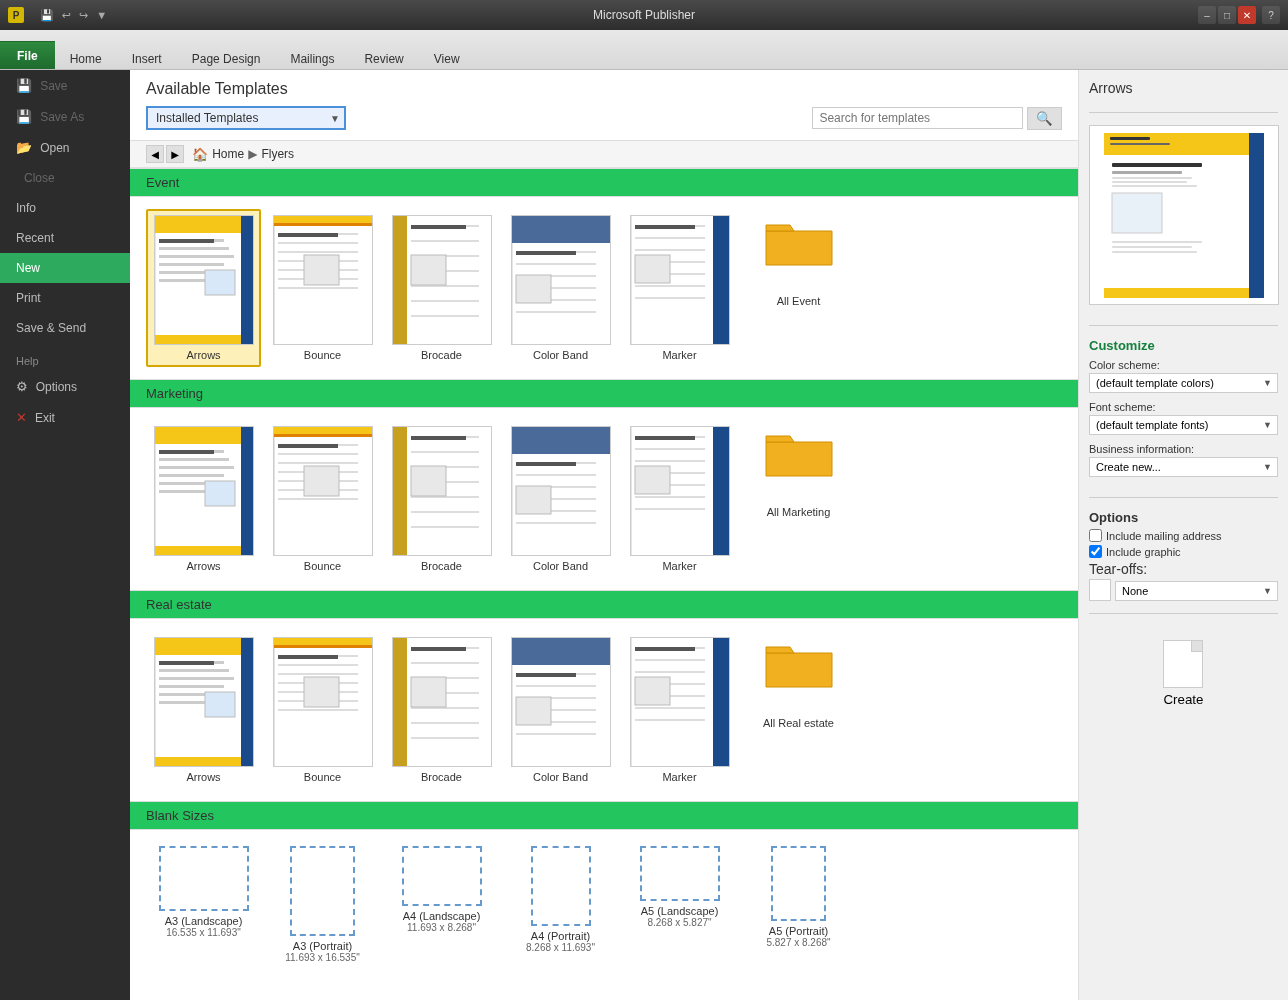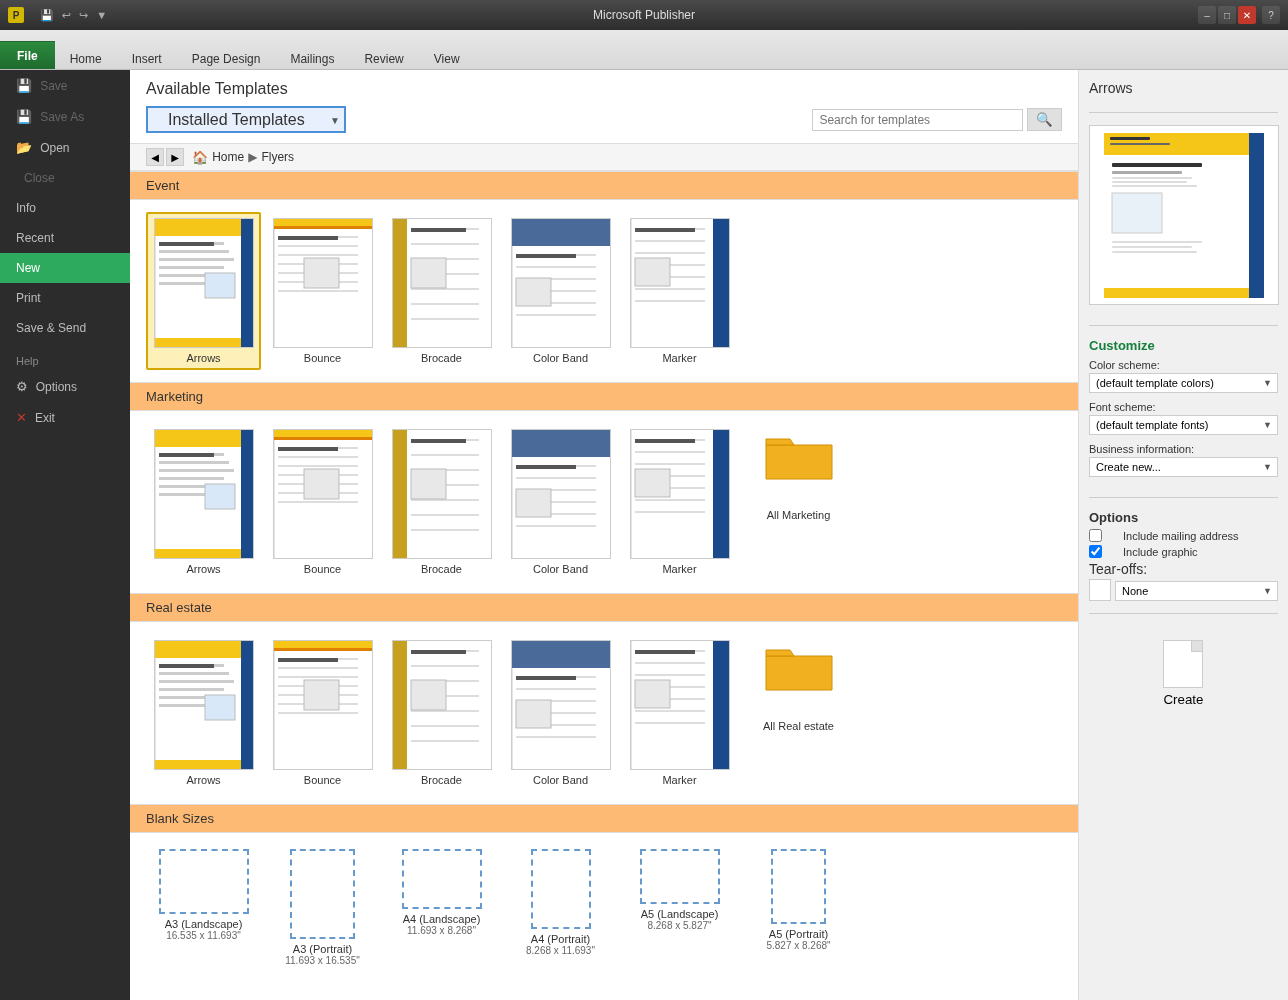--- a/index.html
+++ b/index.html
@@ -88,22 +88,22 @@
     .main-header {
       padding: 10px 16px;
       border-bottom: 1px solid #ddd;
     }
     .main-title { font-size: 16px; font-weight: normal; color: #333; margin-bottom: 8px; }
     .main-controls { display: flex; align-items: center; justify-content: space-between; }
     .template-select-wrap { display: flex; align-items: center; gap: 4px; }
     .template-select {
       background: #e8f0fd;
       border: 2px solid #4a90d9;
-      padding: 3px 24px 3px 20px;
-      font-size: 16px;
+      padding: 3px 24px 3px 8px;
+      font-size: 12px;
       color: #333;
       appearance: none;
       -webkit-appearance: none;
       cursor: pointer;
       min-width: 200px;
       position: relative;
     }
     .select-wrap { position: relative; display: inline-block; }
     .select-wrap::after { content: '▼'; position: absolute; right: 6px; top: 50%; transform: translateY(-50%); font-size: 10px; color: #555; pointer-events: none; }
     .search-wrap { display: flex; align-items: center; gap: 4px; }
@@ -129,21 +129,21 @@
     
     .template-area {
       flex: 1;
       overflow-y: auto;
       padding: 0 0 16px 0;
       position: relative;
     }
 
     
     .section-header {
-      background: #fdba74;
+      background: #22c55e;
       padding: 6px 16px;
       font-size: 13px;
       color: #333;
       border-top: 1px solid #ddd;
       border-bottom: 1px solid #ddd;
       margin-bottom: 8px;
     }
 
     
     .template-grid {
@@ -238,21 +238,21 @@
       padding: 3px 20px 3px 6px;
       font-size: 11px;
       border: 1px solid #ccc;
       background: white;
       appearance: none;
       -webkit-appearance: none;
       cursor: pointer;
     }
     .field-select-wrap::after { content: '▼'; position: absolute; right: 6px; top: 50%; transform: translateY(-50%); font-size: 9px; color: #555; pointer-events: none; }
     .options-title { font-size: 13px; font-weight: bold; color: #333; margin-bottom: 4px; }
-    .checkbox-row { display: flex; align-items: center; gap: 21px; font-size: 11px; color: #333; margin-bottom: 3px; }
+    .checkbox-row { display: flex; align-items: center; gap: 4px; font-size: 11px; color: #333; margin-bottom: 3px; }
     .checkbox-row input[type="checkbox"] { width: 13px; height: 13px; }
     .tearoffs-section {}
     .tearoffs-label { font-size: 14px; color: #333; margin-bottom: 2px; }
     .tearoffs-wrap { display: flex; align-items: flex-end; gap: 4px; }
     .tearoffs-preview { width: 22px; height: 22px; border: 1px solid #ccc; background: white; }
 
     
     .create-section { display: flex; justify-content: center; margin-top: 8px; }
     .create-btn {
       display: flex;
@@ -482,20 +482,27 @@
                 <rect x="4" y="46" width="70" height="2" fill="#ddd"></rect>
                 <rect x="4" y="58" width="70" height="2" fill="#ddd"></rect>
                 <rect x="4" y="70" width="70" height="2" fill="#ddd"></rect>
                 <rect x="4" y="82" width="70" height="2" fill="#ddd"></rect>
                 <rect x="4" y="10" width="60" height="4" fill="#555"></rect>
                 <rect x="4" y="40" width="35" height="28" fill="#e8e8e8" stroke="#bbb" stroke-width="1"></rect>
               </svg>
             </div>
             <div class="template-label">Marker</div>
           </div>
+          <div class="folder-item">
+            <div><svg width="70" height="55">
+                <path d="M2,18 L2,52 L68,52 L68,18 Z" fill="#f0b020" stroke="#d09000" stroke-width="1"></path>
+                <path d="M2,18 L2,12 L26,12 L30,18 Z" fill="#f0b020" stroke="#d09000" stroke-width="1"></path>
+              </svg></div>
+            <div class="folder-label">All Event</div>
+          </div>
         </div>
         <div class="section-header">Marketing</div>
         <div class="template-grid">
           <div class="template-item">
             <div class="template-thumb">
               <svg width="100" height="130" style="display: block;">
                 <rect x="0" y="0" width="100" height="130" fill="white" stroke="#ccc" stroke-width="1"></rect>
                 <rect x="0" y="0" width="100" height="18" fill="#f5c518"></rect>
                 <rect x="86" y="0" width="14" height="130" fill="#1a4a8a"></rect>
                 <rect x="4" y="24" width="65" height="3" fill="#ccc"></rect>

